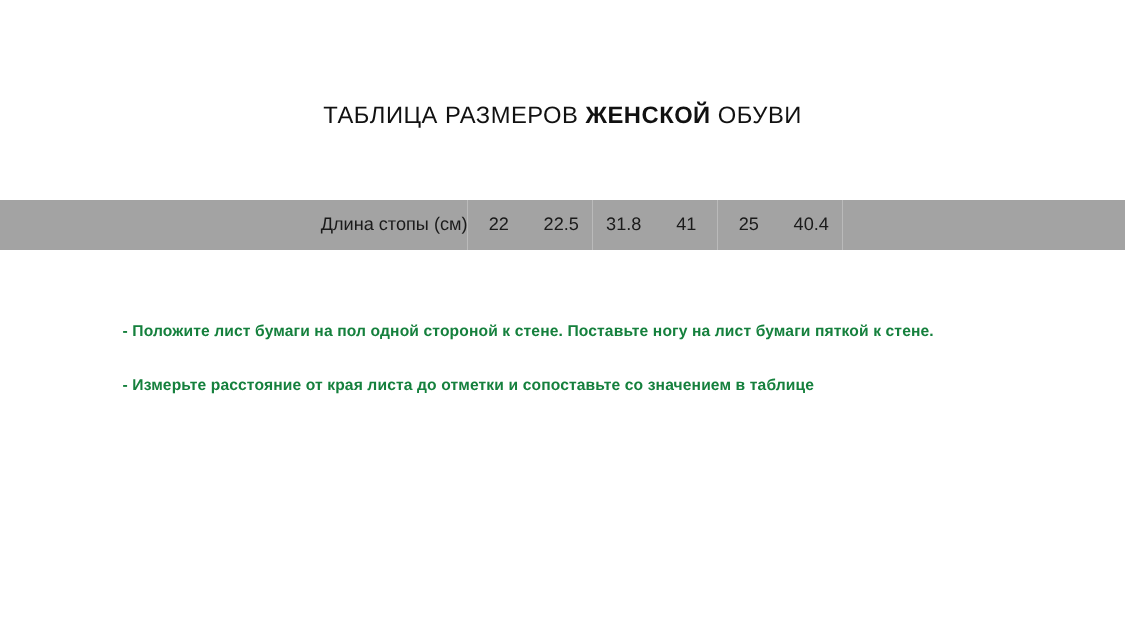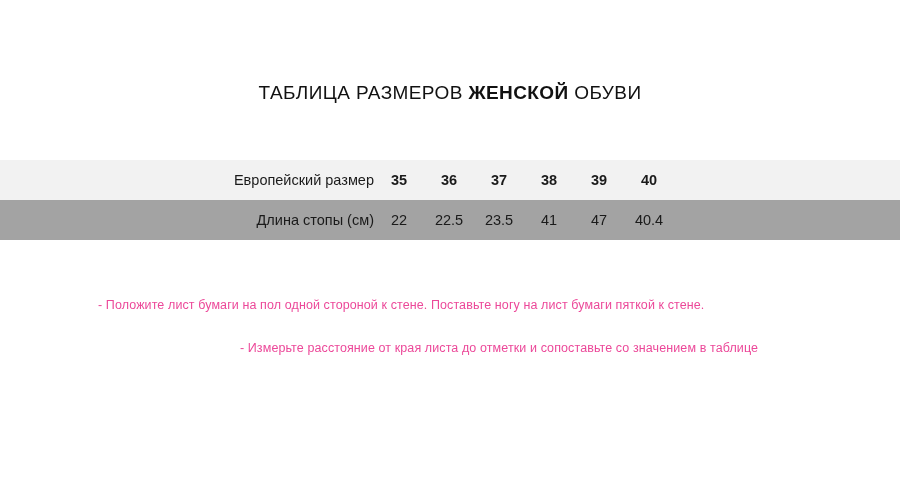--- a/index.html
+++ b/index.html
@@ -70,58 +70,47 @@
   }
   td.tail {
     width: auto;
   }
   .notes {
     margin-top: 58px;
     padding-left: 98px;
   }
   .note {
     font-size: 12.5px;
-    color: #ec4899;
+    color: #15803d;
     line-height: 1.2;
     margin-bottom: 28px;
     letter-spacing: 0.1px;
-    font-weight: 400;
+    font-weight: 700;
   }
   .note:last-child {
     margin-bottom: 0;
-    text-align: center;
   }
 </style>
 </head>
 <body>
 
 <div class="page">
 
   <h1 class="title"><span>ТАБЛИЦА РАЗМЕРОВ </span><span class="bold">ЖЕНСКОЙ</span><span> ОБУВИ</span></h1>
 
   <div class="table-wrap">
     <table class="size-table">
       <tbody>
-        <tr class="row-head">
-          <td class="label-cell">Европейский размер</td>
-          <td class="val-cell">35</td>
-          <td class="val-cell">36</td>
-          <td class="val-cell">37</td>
-          <td class="val-cell">38</td>
-          <td class="val-cell">39</td>
-          <td class="val-cell">40</td>
-          <td class="tail"></td>
-        </tr>
         <tr class="row-body">
           <td class="label-cell">Длина стопы (см)</td>
           <td class="val-cell">22</td>
           <td class="val-cell">22.5</td>
-          <td class="val-cell">23.5</td>
+          <td class="val-cell">31.8</td>
           <td class="val-cell">41</td>
-          <td class="val-cell">47</td>
+          <td class="val-cell">25</td>
           <td class="val-cell">40.4</td>
           <td class="tail"></td>
         </tr>
       </tbody>
     </table>
   </div>
 
   <div class="notes">
     <p class="note">- Положите лист бумаги на пол одной стороной к стене. Поставьте ногу на лист бумаги пяткой к стене.</p>
     <p class="note">- Измерьте расстояние от края листа до отметки и сопоставьте со значением в таблице</p>

